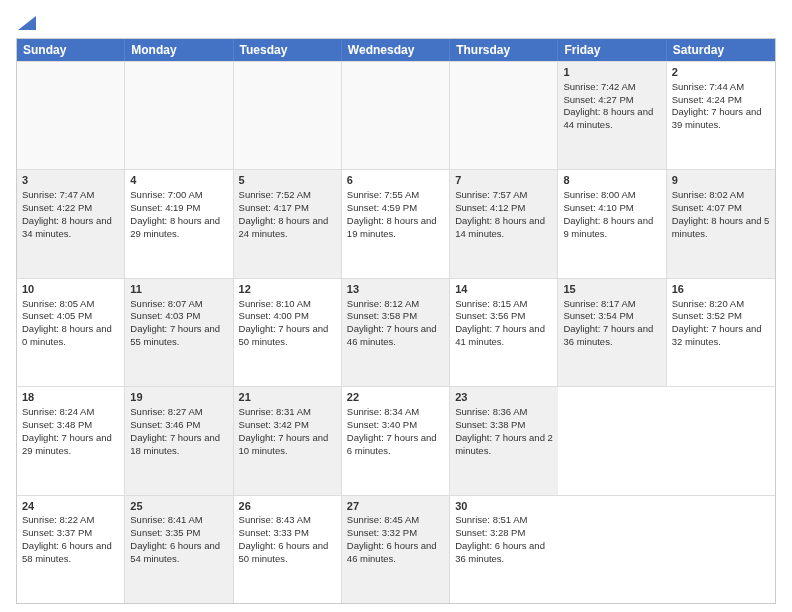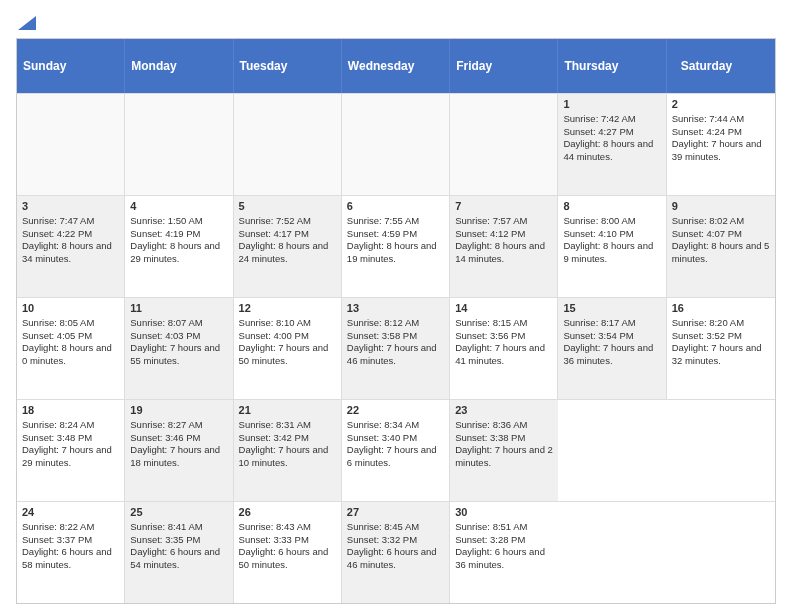--- a/index.html
+++ b/index.html
@@ -67,25 +67,25 @@
     }
     .cal-header {
       display: grid;
       grid-template-columns: repeat(7, 1fr);
       background: #4472C4;
     }
     .cal-header-cell {
       color: #fff;
       font-size: 12px;
       font-weight: bold;
-      padding: 20px 6px;
+      padding: 4px 6px;
       text-align: left;
       border-right: 1px solid #5580cc;
     }
-    .cal-header-cell:last-child { border-right: none; margin-left: 8px; }
+    .cal-header-cell:last-child { border-right: none; }
     .cal-body {
       flex: 1;
       display: flex;
       flex-direction: column;
     }
     .cal-row {
       display: grid;
       grid-template-columns: repeat(7, 1fr);
       flex: 1;
       border-top: 1px solid #ddd;
@@ -127,37 +127,37 @@
       <h2></h2>
     </div>
   </div>
 
   <div class="calendar">
     <div class="cal-header">
     <div class="cal-header-cell">Sunday</div>
         <div class="cal-header-cell">Monday</div>
         <div class="cal-header-cell">Tuesday</div>
         <div class="cal-header-cell">Wednesday</div>
+        <div class="cal-header-cell">Thursday</div>
         <div class="cal-header-cell">Friday</div>
-        <div class="cal-header-cell">Thursday</div>
         <div class="cal-header-cell">Saturday</div>
       </div>
     <div class="cal-body">
     <div class="cal-row">
           <div class="cal-cell empty"></div>
           <div class="cal-cell empty"></div>
           <div class="cal-cell empty"></div>
           <div class="cal-cell empty"></div>
           <div class="cal-cell empty"></div>
           <div class="cal-cell shaded"><span class="day-num">1</span><span>Sunrise: 7:42 AM</span><br><span>Sunset: 4:27 PM</span><br><span>Daylight: 8 hours and 44 minutes.</span></div>
           <div class="cal-cell"><span class="day-num">2</span><span>Sunrise: 7:44 AM</span><br><span>Sunset: 4:24 PM</span><br><span>Daylight: 7 hours and 39 minutes.</span></div>
         </div>
         <div class="cal-row">
           <div class="cal-cell shaded"><span class="day-num">3</span><span>Sunrise: 7:47 AM</span><br><span>Sunset: 4:22 PM</span><br><span>Daylight: 8 hours and 34 minutes.</span></div>
-          <div class="cal-cell"><span class="day-num">4</span><span>Sunrise: 1:50 AM</span><br><span>Sunset: 4:19 PM</span><br><span>Daylight: 8 hours and 29 minutes.</span></div>
+          <div class="cal-cell"><span class="day-num">4</span><span>Sunrise: 7:00 AM</span><br><span>Sunset: 4:19 PM</span><br><span>Daylight: 8 hours and 29 minutes.</span></div>
           <div class="cal-cell shaded"><span class="day-num">5</span><span>Sunrise: 7:52 AM</span><br><span>Sunset: 4:17 PM</span><br><span>Daylight: 8 hours and 24 minutes.</span></div>
           <div class="cal-cell"><span class="day-num">6</span><span>Sunrise: 7:55 AM</span><br><span>Sunset: 4:59 PM</span><br><span>Daylight: 8 hours and 19 minutes.</span></div>
           <div class="cal-cell shaded"><span class="day-num">7</span><span>Sunrise: 7:57 AM</span><br><span>Sunset: 4:12 PM</span><br><span>Daylight: 8 hours and 14 minutes.</span></div>
           <div class="cal-cell"><span class="day-num">8</span><span>Sunrise: 8:00 AM</span><br><span>Sunset: 4:10 PM</span><br><span>Daylight: 8 hours and 9 minutes.</span></div>
           <div class="cal-cell shaded"><span class="day-num">9</span><span>Sunrise: 8:02 AM</span><br><span>Sunset: 4:07 PM</span><br><span>Daylight: 8 hours and 5 minutes.</span></div>
         </div>
         <div class="cal-row">
           <div class="cal-cell"><span class="day-num">10</span><span>Sunrise: 8:05 AM</span><br><span>Sunset: 4:05 PM</span><br><span>Daylight: 8 hours and 0 minutes.</span></div>
           <div class="cal-cell shaded"><span class="day-num">11</span><span>Sunrise: 8:07 AM</span><br><span>Sunset: 4:03 PM</span><br><span>Daylight: 7 hours and 55 minutes.</span></div>
           <div class="cal-cell"><span class="day-num">12</span><span>Sunrise: 8:10 AM</span><br><span>Sunset: 4:00 PM</span><br><span>Daylight: 7 hours and 50 minutes.</span></div>

